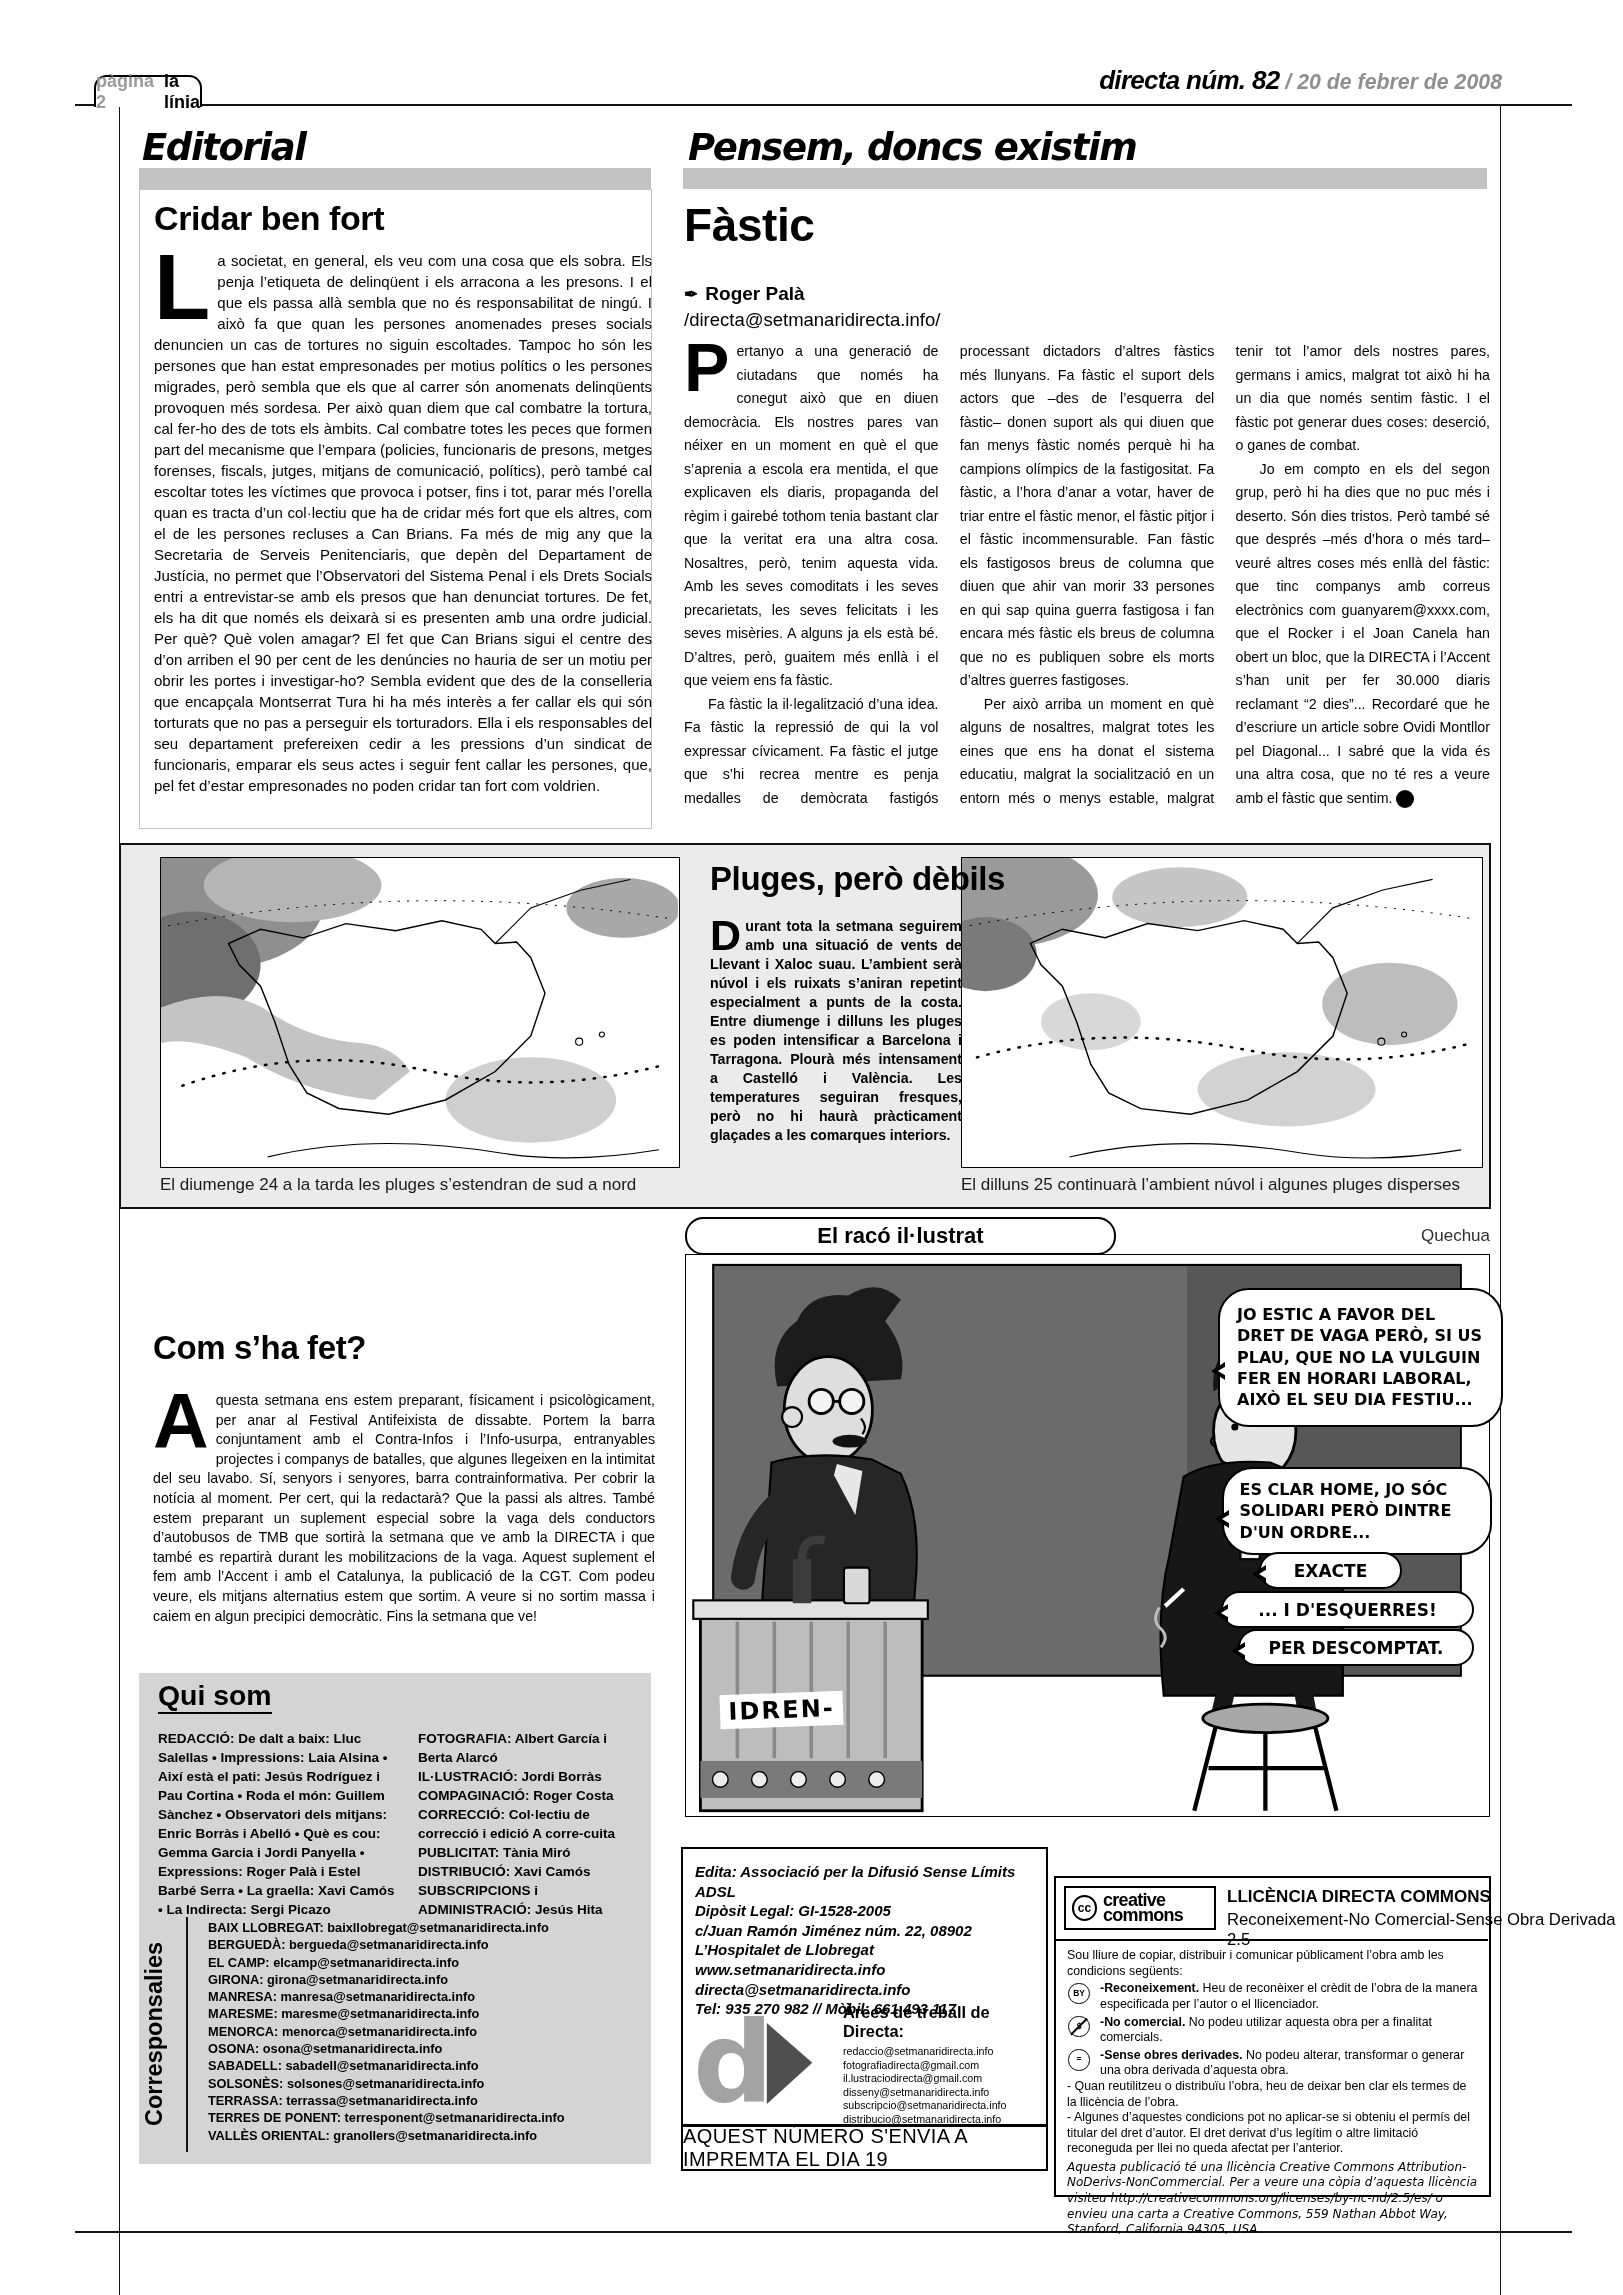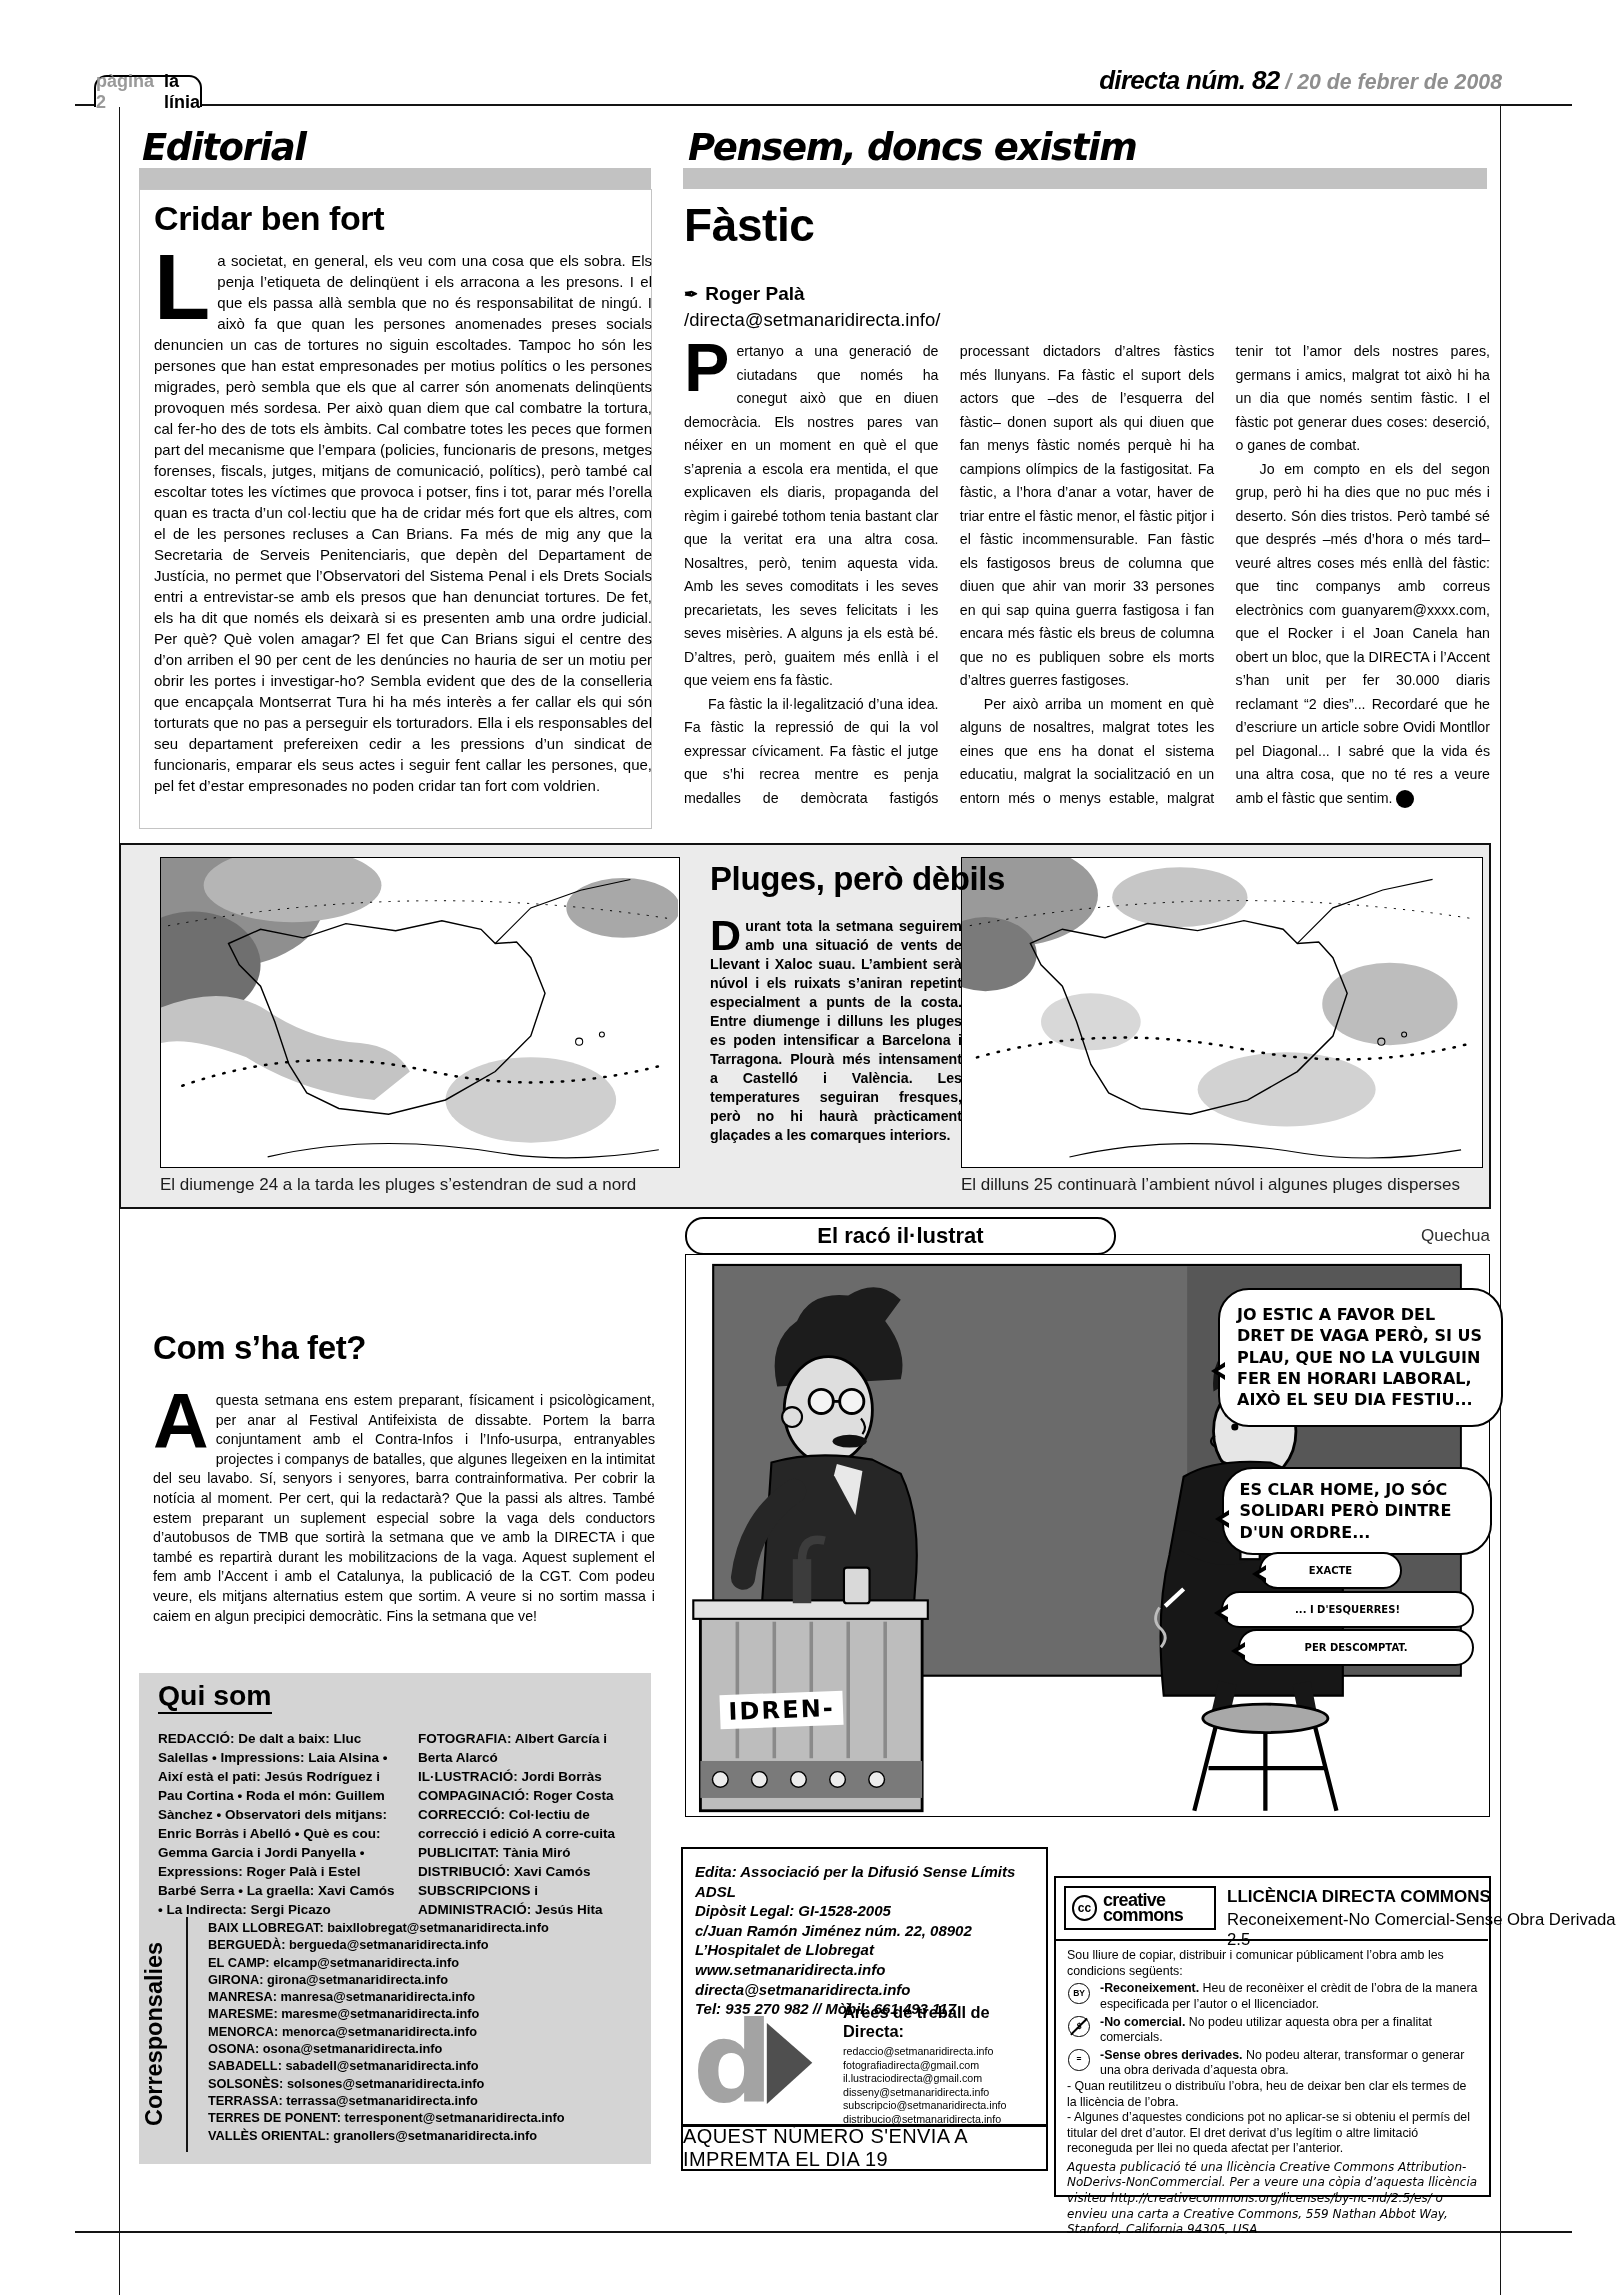--- a/index.html
+++ b/index.html
@@ -45,21 +45,21 @@
         background:#fff;display:flex;align-items:center;justify-content:center;
         font-size:22px;font-weight:bold;z-index:2;}
   .comic{left:685px;top:1254px;width:805px;height:563px;border:1.4px solid #000;background:#fff;box-sizing:border-box;}
   .bubble{position:absolute;background:#fff;border:2.8px solid #000;font-weight:bold;
           font-family:"DejaVu Sans",sans-serif;z-index:4;}
   .bubble::before{content:"";position:absolute;left:-18.5px;top:60%;transform:translateY(-50%);
           border:9.2px solid transparent;border-right:14.2px solid #000;}
   .bubble::after{content:"";position:absolute;left:-8.5px;top:60%;transform:translateY(-50%);
           border:6.4px solid transparent;border-right:10.7px solid #fff;}
   .b-big{border-radius:31px;padding:14.2px 17px;font-size:16px;line-height:21.3px;}
-  .b-cap{border-radius:18.5px;display:flex;align-items:center;justify-content:center;font-size:10px;}
+  .b-cap{border-radius:18.5px;display:flex;align-items:center;justify-content:center;font-size:17px;}
   .sig{position:absolute;background:#fff;padding:2.8px 8.5px;font-size:24px;font-weight:bold;
        letter-spacing:2.1px;font-family:"DejaVu Sans",sans-serif;transform:rotate(-2deg);z-index:4;}
   
   .gray-panel{left:139px;top:1673px;width:512px;height:491px;background:#d4d4d4;}
   .qs-title{left:158px;top:1681px;font-size:28.4px;font-weight:bold;border-bottom:2.1px solid #000;
             padding-bottom:2.8px;line-height:1;}
   .qs-col{font-size:13.5px;line-height:19px;font-weight:bold;}
   .cor-label{left:141px;top:1913px;height:242px;width:46px;writing-mode:vertical-rl;
              transform:rotate(180deg);text-align:center;font-size:23.5px;font-weight:bold;}
   .cor-items{left:208px;top:1919px;width:432px;font-size:12.8px;line-height:17.3px;font-weight:bold;}

